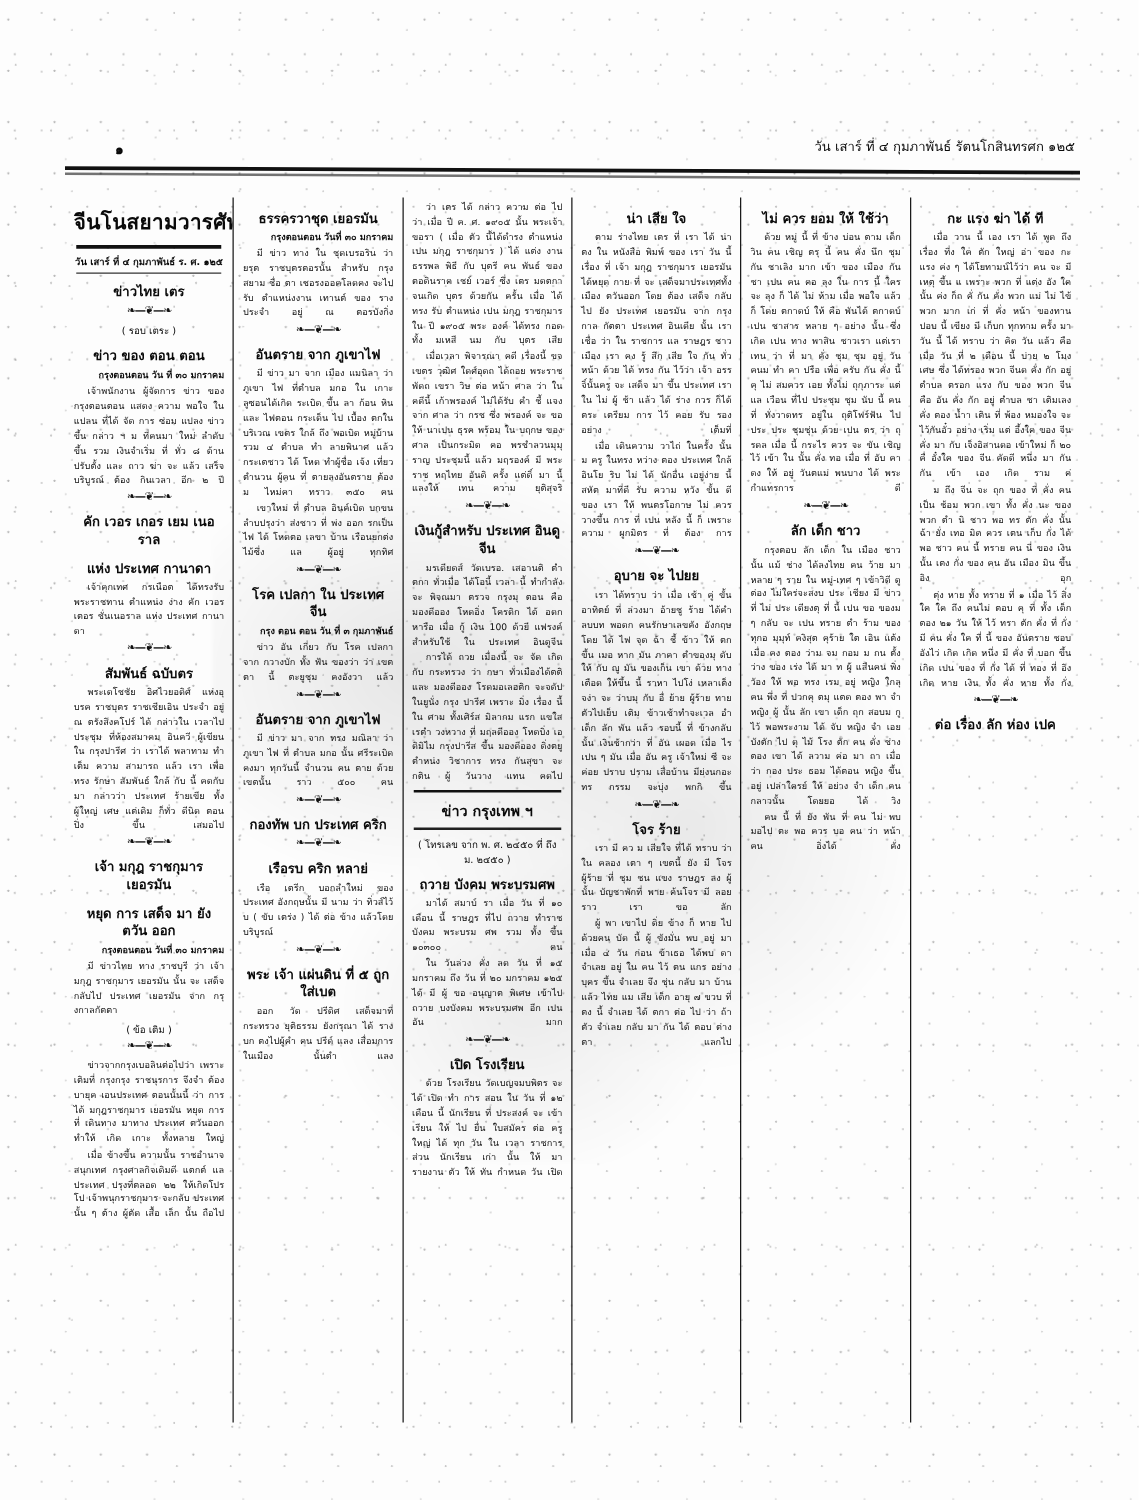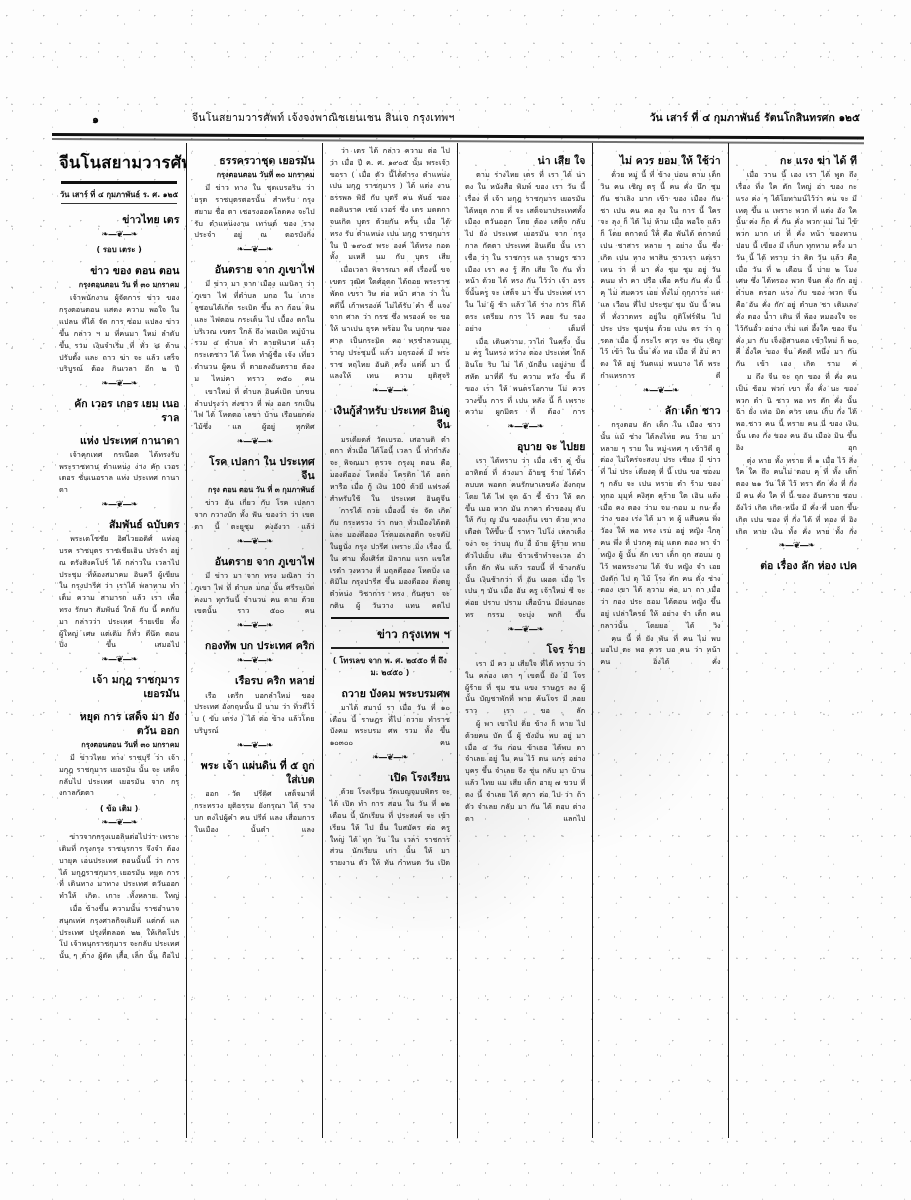--- a/index.html
+++ b/index.html
@@ -40,21 +40,21 @@
     mix-blend-mode:multiply;
     filter:blur(1.1px);
   }
 
   
   #runhead{
     position:absolute;left:52px;top:108px;width:810px;height:26px;
   }
   .rh-page{position:absolute;left:40px;top:2px;font-size:11px;font-weight:700;}
   .rh-center{position:absolute;left:140px;top:1px;font-size:10.5px;letter-spacing:.2px;white-space:nowrap;}
-  .rh-right{position:absolute;right:2px;top:1px;font-size:10.5px;white-space:nowrap;font-weight:700;}
+  .rh-right{position:absolute;right:2px;top:1px;font-size:10.5px;white-space:nowrap;font-weight:400;}
   #rule-top{
     position:absolute;left:52px;top:133px;width:812px;height:3px;
     background:#111;
     transform:rotate(.25deg);transform-origin:left center;
   }
   #rule-top2{
     position:absolute;left:52px;top:138px;width:812px;height:1.5px;
     background:#444;opacity:.75;
     transform:rotate(.3deg);transform-origin:left center;
   }
@@ -63,34 +63,35 @@
   #grid{
     position:absolute;left:52px;top:143px;width:812px;height:995px;
     display:grid;
     grid-template-columns:repeat(6,1fr);
   }
   .col{
     position:relative;
     padding:2px 7px 0 7px;
     border-right:1px solid #1a1a1a;
     overflow:hidden;
+    margin-top:15px;
   }
   .col:last-child{border-right:none;}
 
   
   .masthead{
     font-size:16.5px;font-weight:700;text-align:center;
     letter-spacing:.3px;line-height:1.5;
     margin:6px 0 2px 0;white-space:nowrap;
   }
   .mh-rule{height:3px;background:#111;margin:5px 2px 4px 2px;}
   .mh-rule.thin{height:1.4px;background:#333;margin:3px 2px 6px 2px;}
   .mh-date{font-size:7.6px;text-align:center;font-weight:600;margin:2px 0 3px;}
   .sec{
-    font-size:10.5px;font-weight:700;text-align:right;
+    font-size:10.5px;font-weight:700;text-align:center;
     margin:8px 0 2px 0;line-height:1.35;
   }
   .sec.lg{font-size:11.5px;}
   .orn{
     text-align:center;font-size:9px;line-height:1;color:#111;
     margin:4px 0 4px;letter-spacing:-1px;font-weight:700;
   }
   .hr{height:2.2px;background:#111;margin:5px 1px;}
   .hr.thin{height:1.2px;background:#222;}
   p.body{
@@ -100,30 +101,29 @@
     text-align:justify;
     text-align-last:justify;
     word-spacing:.6px;
     letter-spacing:.05px;
     hyphens:none;
   }
   p.body.ind{text-indent:11px;}
   .dateline{
     font-size:7.3px;text-align:right;margin:1px 0 2px;font-weight:600;
   }
-  .paren{font-size:7.8px;text-align:center;margin:3px 0;font-weight:700;}
+  .paren{font-size:7.8px;text-align:center;margin:3px 0;font-weight:400;}
 </style>
 </head>
 <body>
 
 <div id="sheet">
 
   <div id="runhead">
     <div class="rh-page">๑</div>
-    <div class="rh-center">จีนโนสยามวารศัพท์  เจ้งจงพาณิชเยนเชน สินเจ กรุงเทพฯ</div>
     <div class="rh-right">วัน เสาร์ ที่ ๔ กุมภาพันธ์ รัตนโกสินทรศก ๑๒๕</div>
   </div>
   <div id="rule-top"></div>
   <div id="rule-top2"></div>
 
   <div id="grid">
       <div class="col">
         <div class="masthead">จีนโนสยามวารศัพท์</div>
         <div class="mh-rule"></div>
         <div class="mh-date">วัน เสาร์ ที่ ๔ กุมภาพันธ์ ร. ศ. ๑๒๕</div>
@@ -181,20 +181,21 @@
         <div class="orn">❧—❦—❧</div>
         <div class="sec">เงินกู้สำหรับ ประเทศ อินดูจีน</div>
         <p class="body ind">มรเดียดส์ วัดเบรอ. เสอานติ ตำ ตกา  ทั่วเมื่อ ได้โอนี้ เวลา นี้  ทำกำลัง จะ พิจณมา ตรวจ กรุงมุ ตอน  คือ มองดีออง โหดอิ่ง  โครดิก ได้ อดก หารือ  เมื่อ กู้ เงิน 100 ด้วยี แฟรงค์  สำหรับใช้ ใน ประเทศ อินดูจีน</p>
         <p class="body ind">การได้ ถวย เมื่องนี้  จะ จัด เกิด กับ กระทรวง ว่า กษา ทั่วเมืองได้ตติ  และ มองดีออง โรดมอเลอติก จะจดัป ในยูนั่ง กรุง ปารีศ  เพราะ มิ่ง เรื่อง นี้  ใน ศาม ทั้งเศิร์ส มิลากม แรก  แขใสเรตำ วงหวาง ที่ มฤลดีออง  โหดบิ่ง เอ ดิมิไม กรุงปารีส ขึ้น  มองดีออง ดิ่งตยู ตำหน่ง วิชาการ ทรง กันสุขา  จะ กติน ผู้ วันวาง แทน คดไป</p>
         <div class="hr"></div>
         <div class="sec lg">ข่าว กรุงเทพ ฯ</div>
         <div class="hr thin"></div>
         <div class="paren">( โทรเลข จาก พ. ศ. ๒๔๕๐ ที่ ถึง ม. ๒๔๕๐ )</div>
         <div class="sec">ถวาย บังคม พระบรมศพ</div>
         <p class="body ind">มาได้ สมาบ์ รา เมื่อ วัน ที่ ๑๐ เดือน นี้  ราษฎร ที่ไป ถวาย ทำราชบังคม พระบรม ศพ  รวม ทั้ง ขึ้น ๑๐๓๐๐ คน</p>
+        <p class="body ind">ใน วันล่วง คั่ง ลด วัน ที่ ๑๕ มกราคม ถึง วัน ที่ ๒๐ มกราคม ๑๒๕  ได้ มี ผู้ ขอ อนุญาต พิเศษ เข้าไป ถวาย บงบังคม พระบรมศพ  อีก เปน อัน มาก</p>
         <div class="orn">❧—❦—❧</div>
         <div class="sec">เปิด โรงเรียน</div>
         <p class="body ind">ด้วย โรงเรียน วัดเบญจมบพิตร  จะได้ เปิด ทำ การ สอน ใน วัน ที่ ๑๒ เดือน นี้  นักเรียน ที่ ประสงค์ จะ เข้า เรียน  ให้ ไป ยื่น ใบสมัคร ต่อ ครู ใหญ่ ได้ ทุก วัน  ใน เวลา ราชการ  ส่วน นักเรียน เก่า นั้น  ให้ มา รายงาน ตัว ให้ ทัน กำหนด วัน เปิด</p>
       </div>
       <div class="col">
         <div class="sec">น่า เสีย ใจ</div>
         <p class="body ind">ตาม ร่างไทย เตร ที่ เรา ได้ น่า ตง ใน หนังสือ พิมพ์ ของ เรา วัน นี้  เรื่อง ที่ เจ้า มกุฎ ราชกุมาร เยอรมัน  ได้หยุด กาย ที่ จะ เสด็จมาประเทศทั้งเมือง ตวันออก  โดย ต้อง เสด็จ กลับ ไป ยัง ประเทศ เยอรมัน  จาก กรุง กาล กัตตา ประเทศ อินเดีย นั้น  เรา เชื่อ ว่า ใน ราชการ แล ราษฎร ชาว เมือง เรา  คง รู้ สึก เสีย ใจ กัน ทั่ว หน้า  ด้วย ได้ ทรง กัน ไว้ว่า เจ้า อรรจิ์นั้นครู จะ เสด็จ มา ขึ้น ประเทศ เรา ใน ไม่ ผู้ ช้า แล้ว  ได้ ร่าง กวร ก็ได้ ตระ เตรียม การ ไว้ คอย รับ รอง อย่าง เต็มที่</p>
         <p class="body ind">เมื่อ เดินความ วาไถ่ ในครั้ง นั้น ม ครู ในทรง หว่าง ตอง ประเทศ ใกล้อินโย  ริบ ไม่ ได้ นักอื่น เอยู่ง่าย นี้ สหัต มาที่ดี รับ ความ หวัง ขั้น ดี ของ เรา ให้ พนตรโอกาษ ไม่ ควรวางขึ้น  การ ที่ เปน หลัง นี้ ก็ เพราะ ความ ผูกมิตร ที่ ต้อง การ</p>
         <div class="orn">❧—❦—❧</div>
         <div class="sec">อุบาย จะ ไปยย</div>

